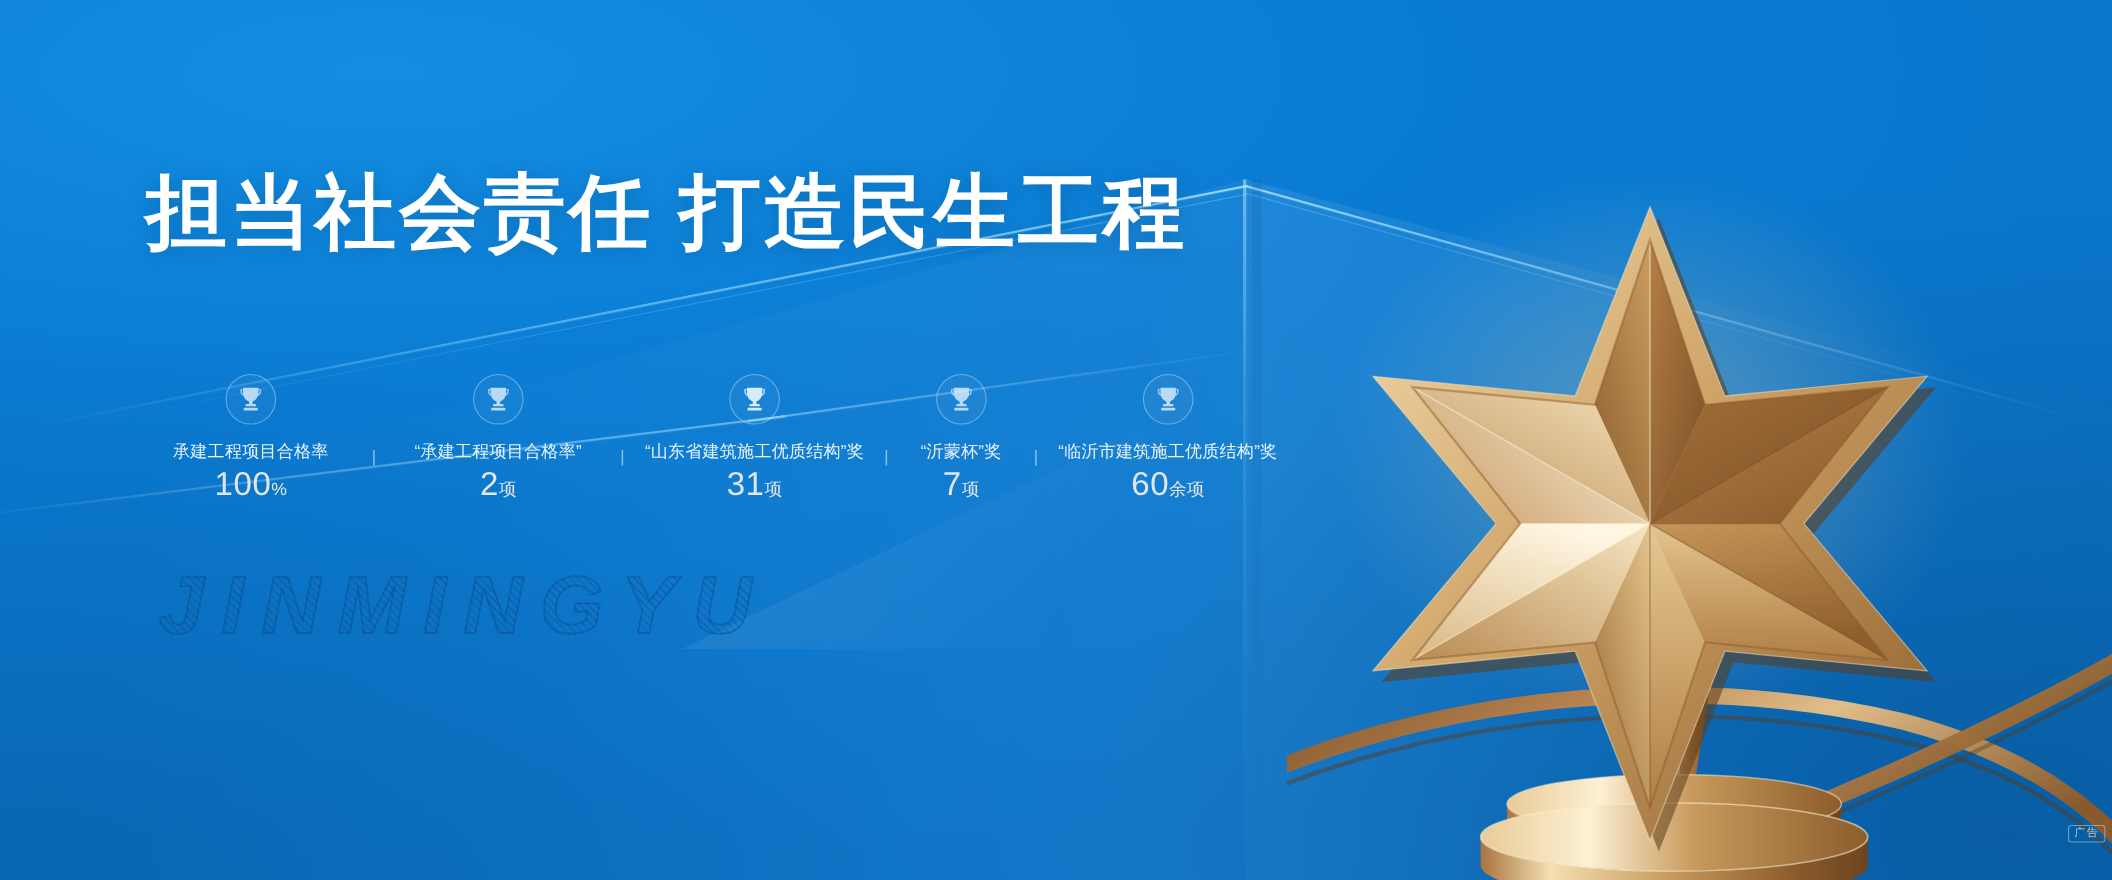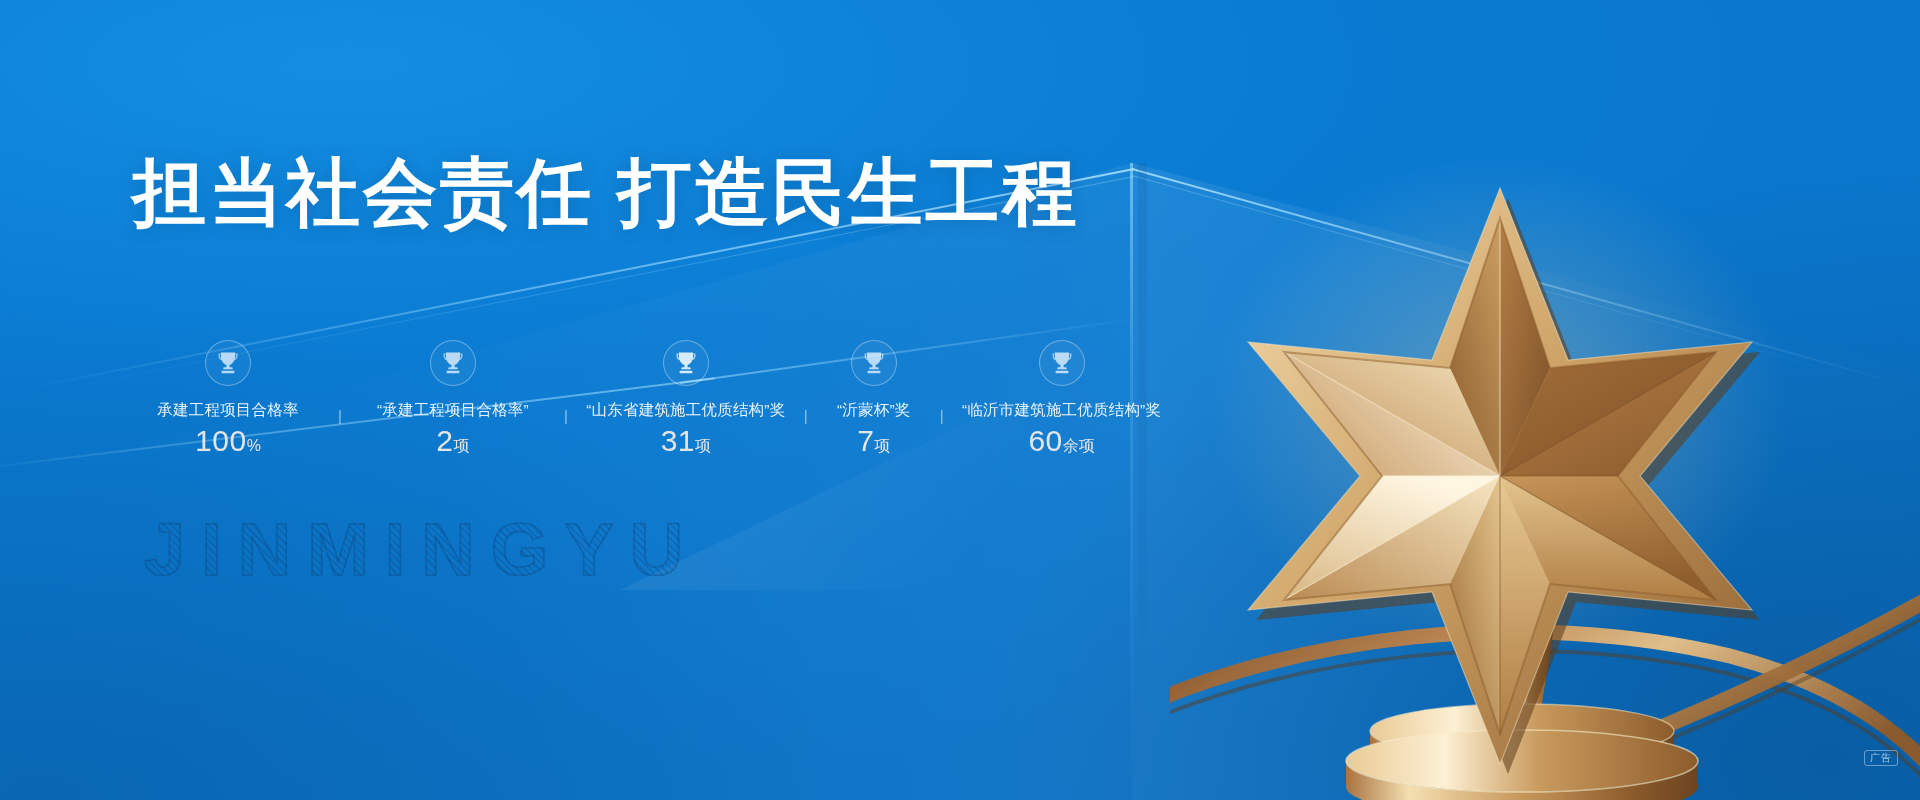--- a/index.html
+++ b/index.html
@@ -122,20 +122,21 @@
     line-height: 1;
     color: transparent;
     -webkit-text-stroke: 1.6px rgba(13,70,130,.38);
     background-image: repeating-linear-gradient(45deg,
         rgba(13,70,130,.30) 0px, rgba(13,70,130,.30) 1.6px,
         rgba(13,70,130,0) 1.6px, rgba(13,70,130,0) 5.2px);
     -webkit-background-clip: text;
     background-clip: text;
     user-select: none;
     white-space: nowrap;
+    font-style: italic;
   }
 
   
   .headline {
     position: absolute;
     left: 132px; top: 152px;
     font-size: 74px;
     font-weight: 700;
     color: #ffffff;
     letter-spacing: 3px;
@@ -199,21 +200,21 @@
   .trophy-art {
     position: absolute;
     right: -10px;
     bottom: -26px;
     width: 760px;
     height: 680px;
     pointer-events: none;
   }
   .ad-badge {
     position: absolute;
-    right: 22px; bottom: 34px;
+    right: 6px; bottom: 34px;
     border: 1px solid rgba(220,238,255,.45);
     border-radius: 3px;
     color: rgba(228,242,255,.70);
     font-size: 10px;
     padding: 1px 5px 2px;
     letter-spacing: 1px;
     line-height: 1.1;
     user-select: none;
   }
 </style>

